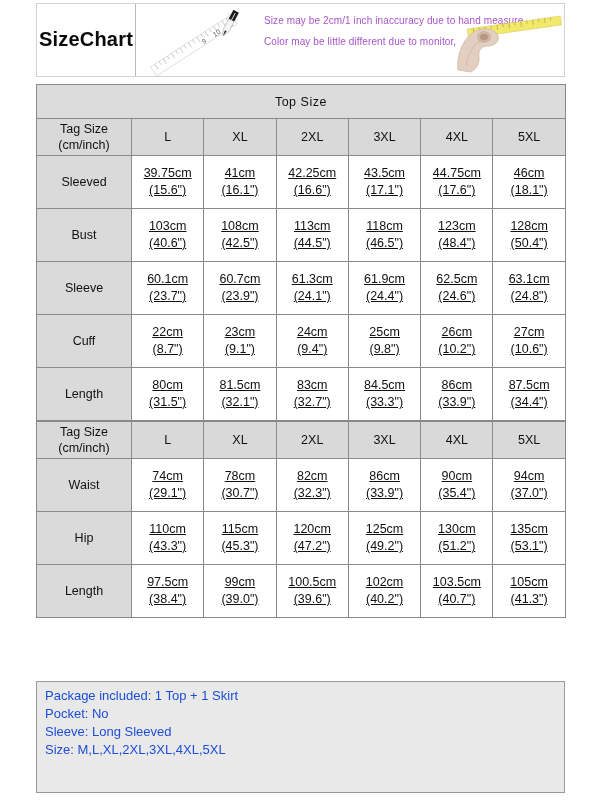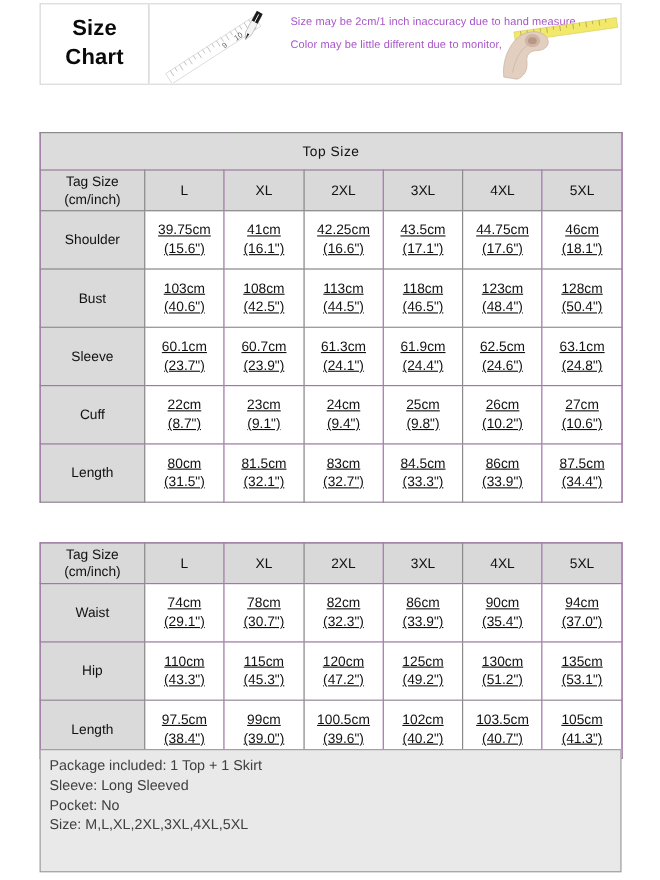--- a/index.html
+++ b/index.html
@@ -34,21 +34,21 @@
     border: 1px solid #d2d2d2;
     box-sizing: border-box;
     display: flex;
     align-items: stretch;
     overflow: hidden;
   }
   .banner-left {
     width: 98px;
     flex: 0 0 98px;
     display: flex;
-    flex-direction: column;
+    flex-direction: row;
     align-items: center;
     justify-content: center;
     border-right: 1px solid #b9b9b9;
     background: #ffffff;
   }
   .banner-title-line {
     font-size: 20px;
     font-weight: bold;
     color: #0a0a0a;
     line-height: 1.28;
@@ -92,22 +92,21 @@
   .chart-wrap {
     position: absolute;
     left: 36px;
     top: 84px;
     width: 529px;
   }
   table.size-table {
     width: 529px;
     border-collapse: collapse;
     table-layout: fixed;
-    background: #d946ef;
-    margin-top: 36px;
+    background: #6d28d9;
   }
   table.size-table td {
     border: 1px solid #8a8a8a;
     text-align: center;
     vertical-align: middle;
     font-size: 12.5px;
     color: #111111;
     padding: 0;
   }
   col.c-label { width: 95px; }
@@ -155,21 +154,21 @@
     top: 681px;
     width: 529px;
     height: 112px;
     background: #e9e9e9;
     border: 1px solid #9a9a9a;
     box-sizing: border-box;
     padding: 5px 0 0 8px;
   }
   .footer-line {
     font-size: 13px;
-    color: #404040;
+    color: #1d4ed8;
     line-height: 18px;
     white-space: nowrap;
   }
 </style>
 </head>
 <body>
 
 <div class="page">
 
   <div class="banner">
@@ -273,21 +272,21 @@
           </td>
           <td class="size-head">L</td>
           <td class="size-head">XL</td>
           <td class="size-head">2XL</td>
           <td class="size-head">3XL</td>
           <td class="size-head">4XL</td>
           <td class="size-head">5XL</td>
         </tr>
 
         <tr>
-          <td class="row-label">Shoulder</td>
+          <td class="row-label">Sleeved</td>
           <td class="val">
               <span class="val-cm">39.75cm</span>
               <span class="val-in">(15.6")</span>
             </td>
           <td class="val">
               <span class="val-cm">41cm</span>
               <span class="val-in">(16.1")</span>
             </td>
           <td class="val">
               <span class="val-cm">42.25cm</span>
@@ -527,18 +526,18 @@
               <span class="val-cm">105cm</span>
               <span class="val-in">(41.3")</span>
             </td>
         </tr>
       </tbody>
     </table>
   </div>
 
   <div class="footer">
     <div class="footer-line">Package included: 1  Top + 1 Skirt</div>
+    <div class="footer-line">Pocket: No</div>
     <div class="footer-line">Sleeve: Long Sleeved</div>
-    <div class="footer-line">Pocket: No</div>
     <div class="footer-line">Size: M,L,XL,2XL,3XL,4XL,5XL</div>
   </div>
 
 </div>
 
 </body></html>

